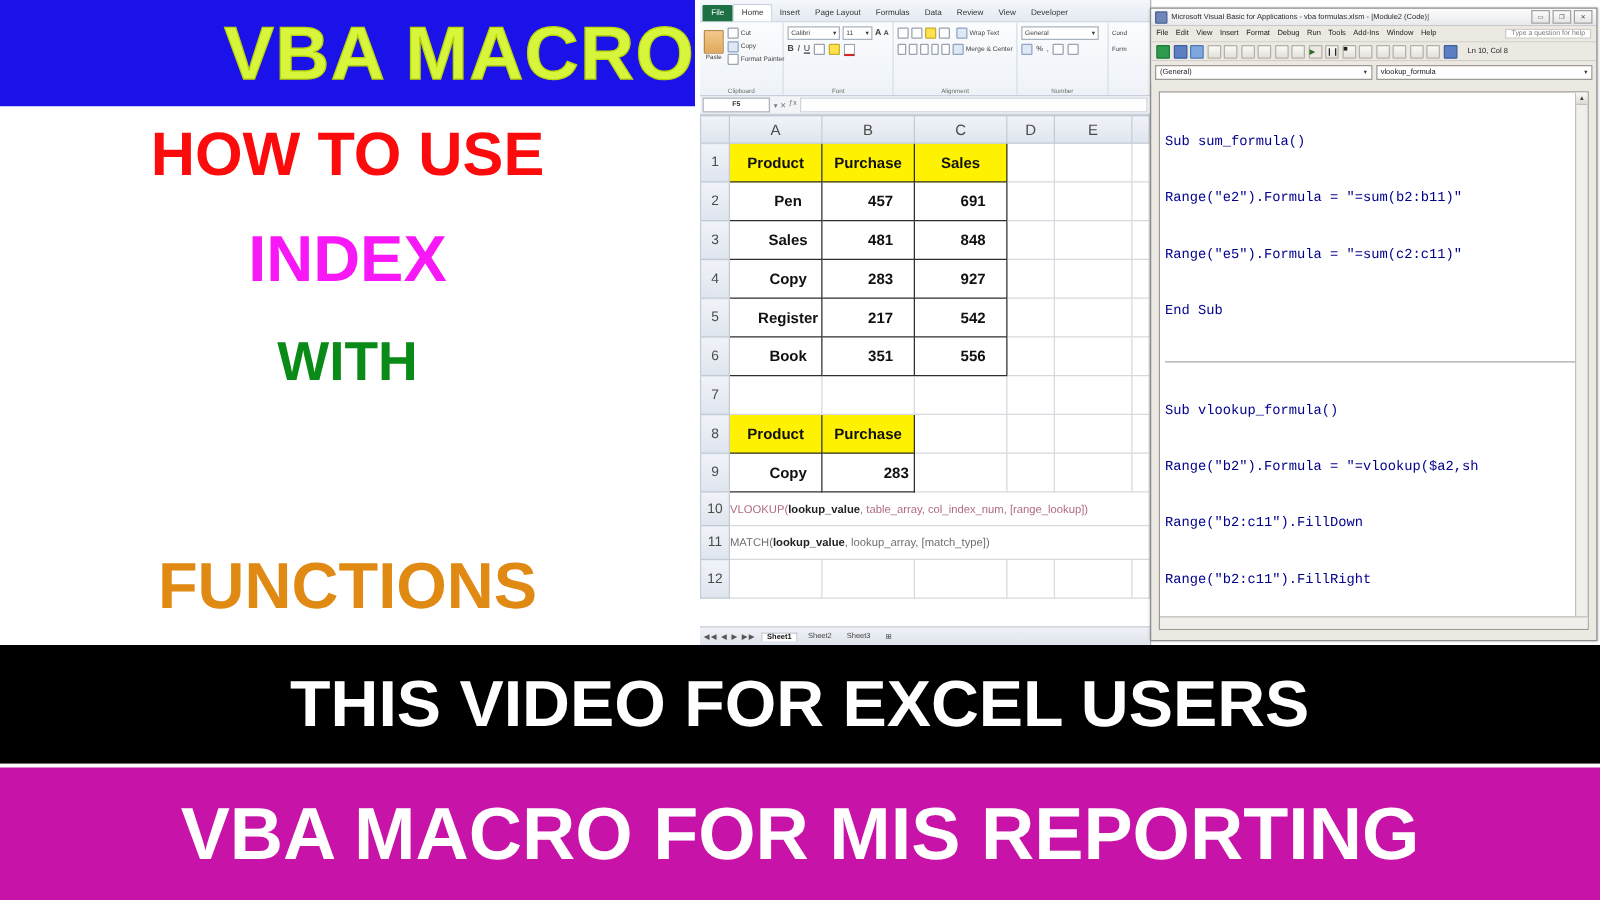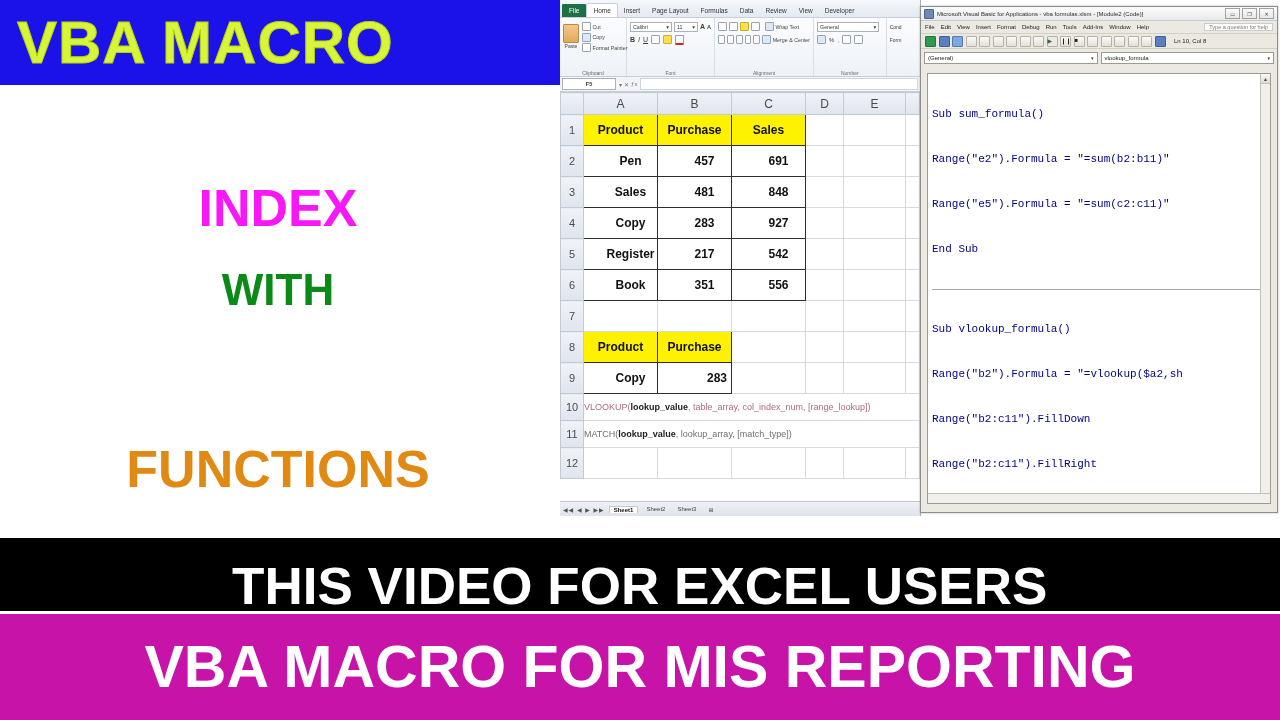--- a/index.html
+++ b/index.html
@@ -6,41 +6,41 @@
   body{
     width:1280px;height:720px;overflow:hidden;background:#ffffff;
     font-family:"Liberation Sans", sans-serif;
   }
   #stage{position:relative;width:1280px;height:720px;background:#fff;}
 
   
   #left-panel{position:absolute;left:0;top:0;width:556px;height:516px;background:#fff;}
   .blue-banner{
     position:absolute;left:0;top:0;width:556px;height:85px;background:#1a12e8;
-    display:flex;align-items:center;justify-content:flex-start;padding-left:17px;
+    display:flex;align-items:center;justify-content:flex-end;
   }
   .blue-banner .txt{
     font-family:"Liberation Sans", sans-serif;font-weight:bold;font-size:60px;
     color:#d7f53a;letter-spacing:1px;line-height:1;
     -webkit-text-stroke:1px #b9d400;
   }
   .title-line{
     position:absolute;left:0;width:556px;text-align:center;
     font-family:"Liberation Sans", sans-serif;font-weight:bold;line-height:1;
   }
   #t-how{top:100px;font-size:49px;color:#fb0b0b;}
   #t-index{top:182px;font-size:52px;color:#f717f7;}
   #t-with{top:268px;font-size:44px;color:#0a8a16;}
   #t-match{top:352px;font-size:46px;color:#1c6e96;}
   #t-functions{top:443px;font-size:52px;color:#e08a14;}
 
   
   .black-banner{
     position:absolute;left:0;top:516px;width:1280px;height:95px;background:#000;
-    display:flex;align-items:center;justify-content:center;margin-top:22px;
+    display:flex;align-items:center;justify-content:center;
   }
   .black-banner .txt{
     color:#fff;font-weight:bold;font-size:52px;letter-spacing:0px;
     font-family:"Liberation Sans", sans-serif;white-space:nowrap;
     transform:scaleX(1.02);
   }
   .magenta-banner{
     position:absolute;left:0;top:614px;width:1280px;height:106px;background:#c813a8;
     display:flex;align-items:center;justify-content:center;
   }
@@ -145,20 +145,21 @@
 </style>
 </head>
 <body>
 
 <div id="stage">
 
   <div id="left-panel">
     <div class="blue-banner">
       <span class="txt">VBA MACRO</span>
     </div>
+    <div class="title-line" id="t-how">HOW TO USE</div>
     <div class="title-line" id="t-index">INDEX</div>
     <div class="title-line" id="t-with">WITH</div>
     <div class="title-line" id="t-functions">FUNCTIONS</div>
   </div>
 
   <div id="excel">
 
     <div class="xl-tabstrip">
       <span class="xl-file">File</span>
       <span class="xl-tab active">Home</span>

